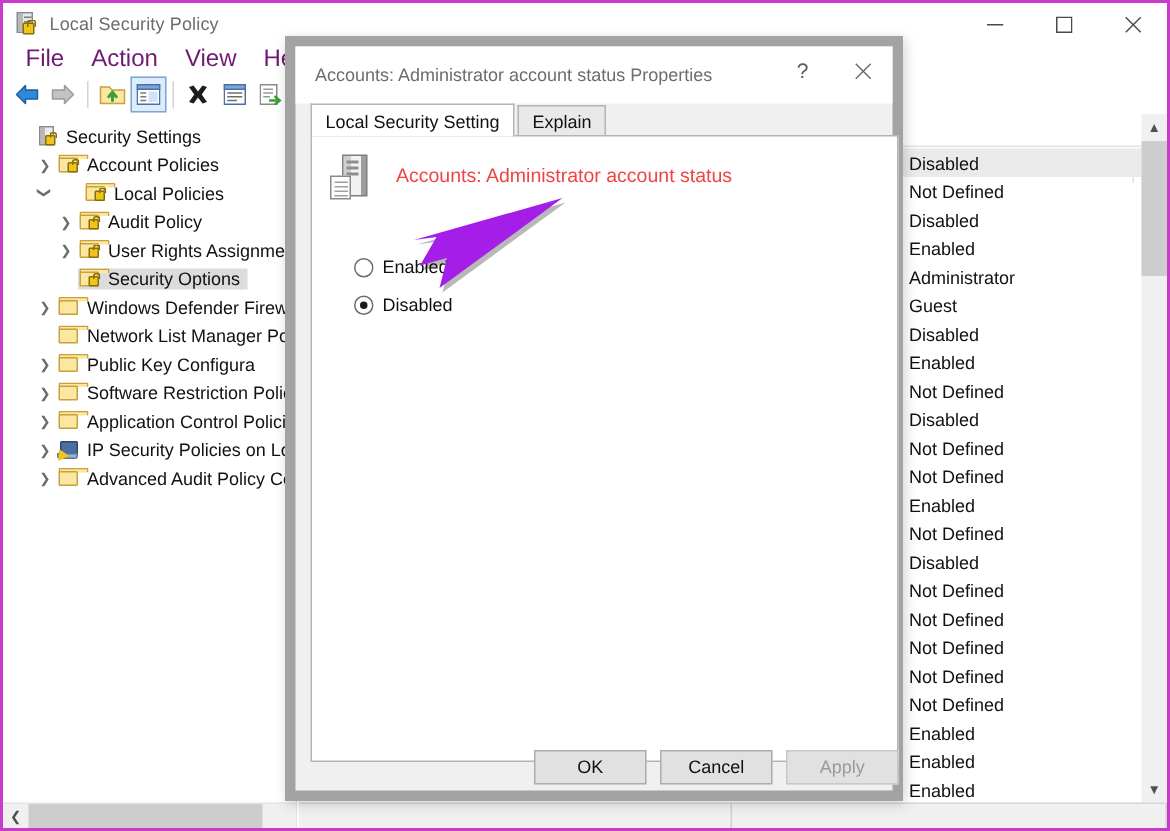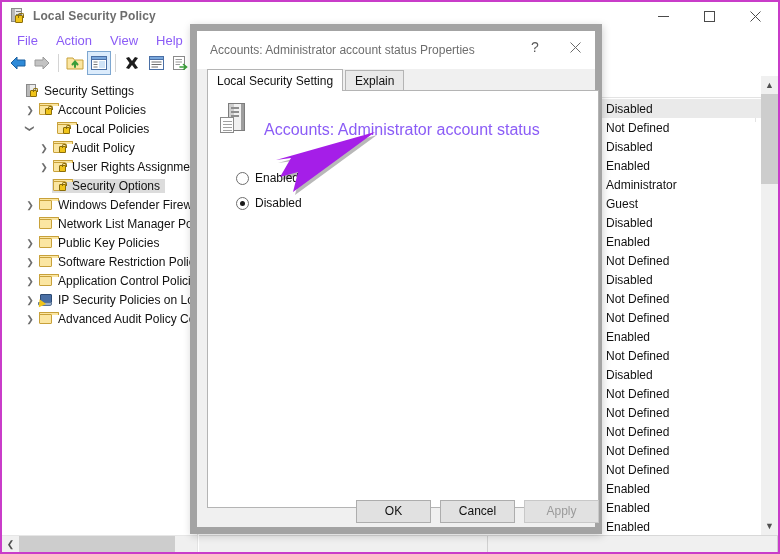--- a/index.html
+++ b/index.html
@@ -18,21 +18,21 @@
     background: #f0f0f0;
     border: 2px solid #c93cc9;
     overflow: hidden;
   }
 
   
   .titlebar {
     position: absolute; left: 0; top: 0;
     width: 776px; height: 28px;
     background: #ffffff;
-    display: flex; align-items: center; font-weight: bold;
+    display: flex; align-items: center;
   }
   .title-icon {
     width: 16px; height: 16px;
     margin-left: 8px; margin-right: 7px;
     position: relative; flex: none;
   }
   .title-icon .doc {
     position: absolute; left: 1px; top: 0;
     width: 11px; height: 14px;
     background: linear-gradient(to right,#b9b9b9 0 3px,#e9e9e9 3px 100%);
@@ -70,21 +70,21 @@
 
   
   .menubar {
     position: absolute; left: 0; top: 28px;
     width: 776px; height: 20px;
     background: #ffffff;
     display: flex; align-items: center;
     padding-left: 6px;
   }
   .menuitem {
-    font-size: 13px; color: #8b5cf6;
+    font-size: 16px; color: #701a75;
     padding: 2px 9px; cursor: default;
   }
 
   
   .toolbar {
     position: absolute; left: 0; top: 48px;
     width: 776px; height: 26px;
     background: #ffffff;
     display: flex; align-items: center;
     padding-left: 4px;
@@ -360,21 +360,21 @@
   .srv-icon .page {
     position:absolute; left:0; top:14px; width:14px; height:16px;
     background:#fdfdfd; border:1px solid #8a8a8a;
   }
   .srv-icon .page::before {
     content:""; position:absolute; left:2px; top:3px;
     width:9px; height:1px; background:#a0a0a0;
     box-shadow:0 3px 0 #a0a0a0, 0 6px 0 #a0a0a0, 0 9px 0 #a0a0a0;
   }
   .setting-title {
-    font-size: 16px; color: #8b5cf6; padding-top: 6px; margin-top: 12px;
+    font-size: 13px; color: #ef4444; padding-top: 6px;
   }
 
   .radios {
     position: absolute; left: 28px; top: 76px;
   }
   .radio-row {
     display: flex; align-items: center;
     height: 22px; margin-bottom: 3px;
   }
   .radio {
@@ -593,21 +593,21 @@
               <span>Network List Manager Policies</span>
             </span>
           </div>
           <div class="tnode" style="padding-left: 20px;">
             <span class="twist">❯</span>
             <span class="tlabelwrap">
               <span class="ticon ic-folder">
                 <span class="tab"></span>
                 <span class="body"></span>
               </span>
-              <span>Public Key Policies</span>
+              <span>Public Key Configura</span>
             </span>
           </div>
           <div class="tnode" style="padding-left: 20px;">
             <span class="twist">❯</span>
             <span class="tlabelwrap">
               <span class="ticon ic-folder">
                 <span class="tab"></span>
                 <span class="body"></span>
               </span>
               <span>Software Restriction Policies</span>

